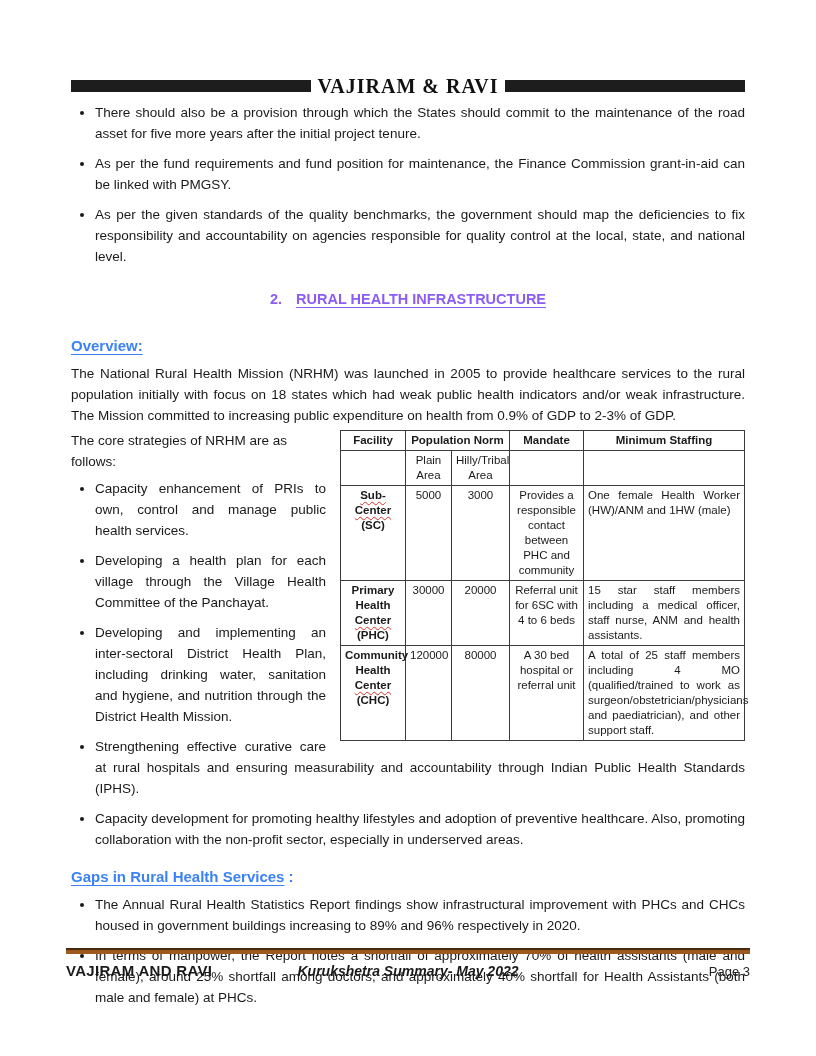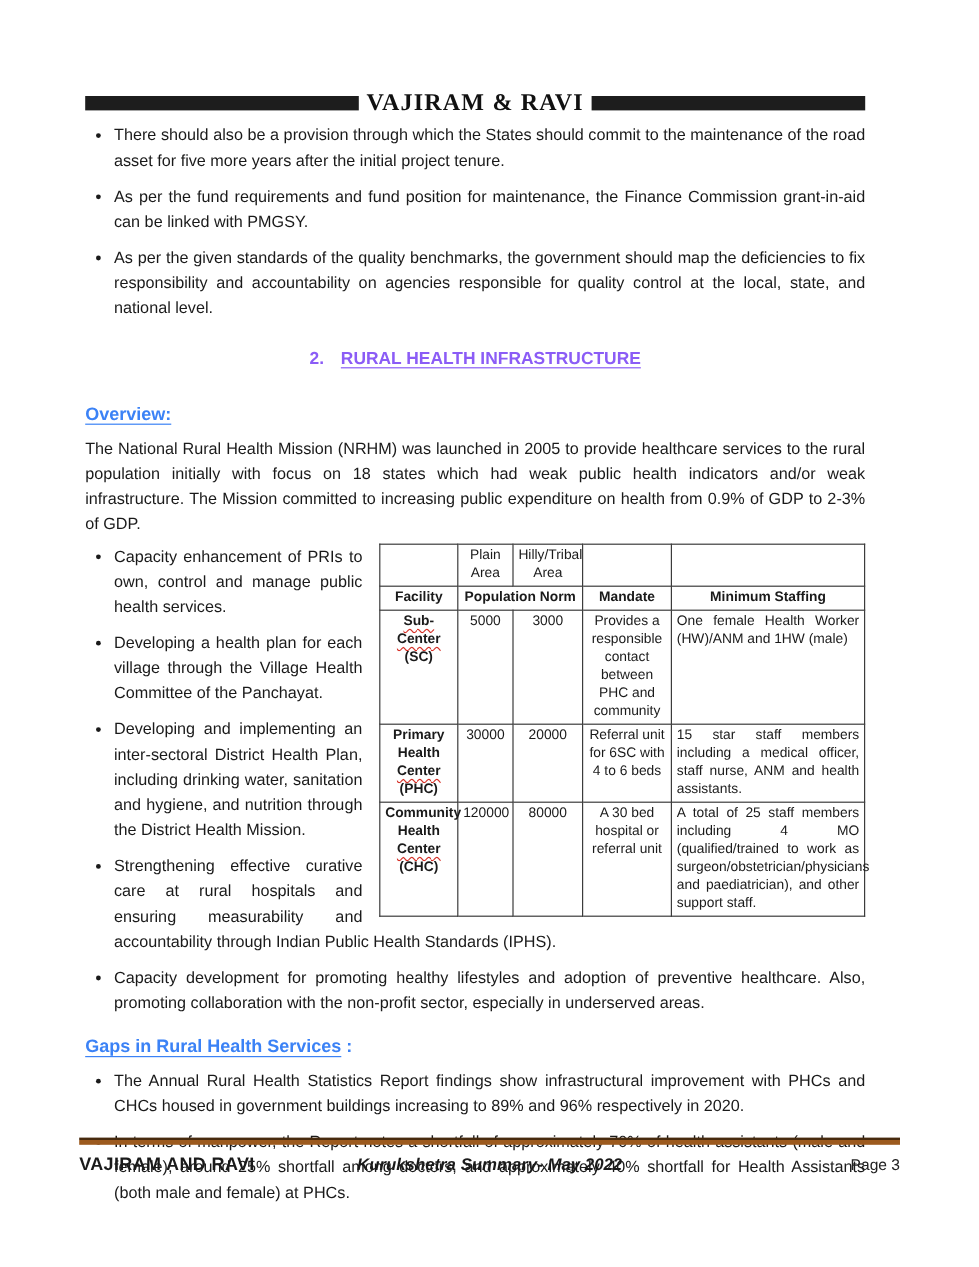--- a/index.html
+++ b/index.html
@@ -5,21 +5,21 @@
   * { margin:0; padding:0; box-sizing:border-box; }
   html,body { background:#ffffff; }
   .page {
     position:relative;
     width:816px; height:1056px;
     margin:0 auto;
     background:#ffffff;
     font-family:"Liberation Sans", sans-serif;
     font-size:13.5px;
     color:#1a1a1a;
-    padding:76px 95px 0 71px;
+    padding:76px 71px 0 71px;
     overflow:hidden;
   }
   
   .hdr { display:flex; align-items:center; height:20px; }
   .hdr .bar { flex:1; height:12px; background:#1d1d1d; }
   .hdr .ttl {
     font-family:"Liberation Serif", serif;
     font-weight:bold; font-size:20px; letter-spacing:1px;
     padding:0 6px; white-space:nowrap; color:#111;
   }
@@ -104,31 +104,31 @@
     <table class="norm">
       <colgroup>
         <col class="c-fac">
           <col class="c-plain">
           <col class="c-hilly">
           <col class="c-mand">
           <col class="c-staff">
       </colgroup>
       <tbody>
           <tr>
+        <th>Facility</th>
+        <th colspan="2">Population Norm</th>
+        <th>Mandate</th>
+        <th>Minimum Staffing</th>
+      </tr>
+      <tr>
         <td></td>
         <td class="num">Plain Area</td>
         <td class="num">Hilly/Tribal Area</td>
         <td></td>
         <td></td>
-      </tr>
-      <tr>
-        <th>Facility</th>
-        <th colspan="2">Population Norm</th>
-        <th>Mandate</th>
-        <th>Minimum Staffing</th>
       </tr>
       <tr>
         <td class="fac">
           <div><span class="wavy">Sub-Center</span></div>
           <div>(SC)</div>
         </td>
         <td class="num">5000</td>
         <td class="num">3000</td>
         <td class="mand">Provides a responsible contact between PHC and community</td>
         <td class="staff">One female Health Worker (HW)/ANM and 1HW (male)</td>
@@ -153,20 +153,21 @@
           <div>(CHC)</div>
         </td>
         <td class="num">120000</td>
         <td class="num">80000</td>
         <td class="mand">A 30 bed hospital or referral unit</td>
         <td class="staff">A total of 25 staff members including 4 MO (qualified/trained to work as surgeon/obstetrician/physicians and paediatrician), and other support staff.</td>
       </tr>
     </tbody>
       </table>
 
+    <p class="intro-line">The core strategies of NRHM are as follows:</p>
 
     <ul class="blts">
       <li>Capacity enhancement of PRIs to own, control and manage public health services.</li>
       <li>Developing a health plan for each village through the Village Health Committee of the Panchayat.</li>
       <li>Developing and implementing an inter-sectoral District Health Plan, including drinking water, sanitation and hygiene, and nutrition through the District Health Mission.</li>
       <li>Strengthening effective curative care at rural hospitals and ensuring measurability and accountability through Indian Public Health Standards (IPHS).</li>
       <li>Capacity development for promoting healthy lifestyles and adoption of preventive healthcare. Also, promoting collaboration with the non-profit sector, especially in underserved areas.</li>
     </ul>
   </div>
 

